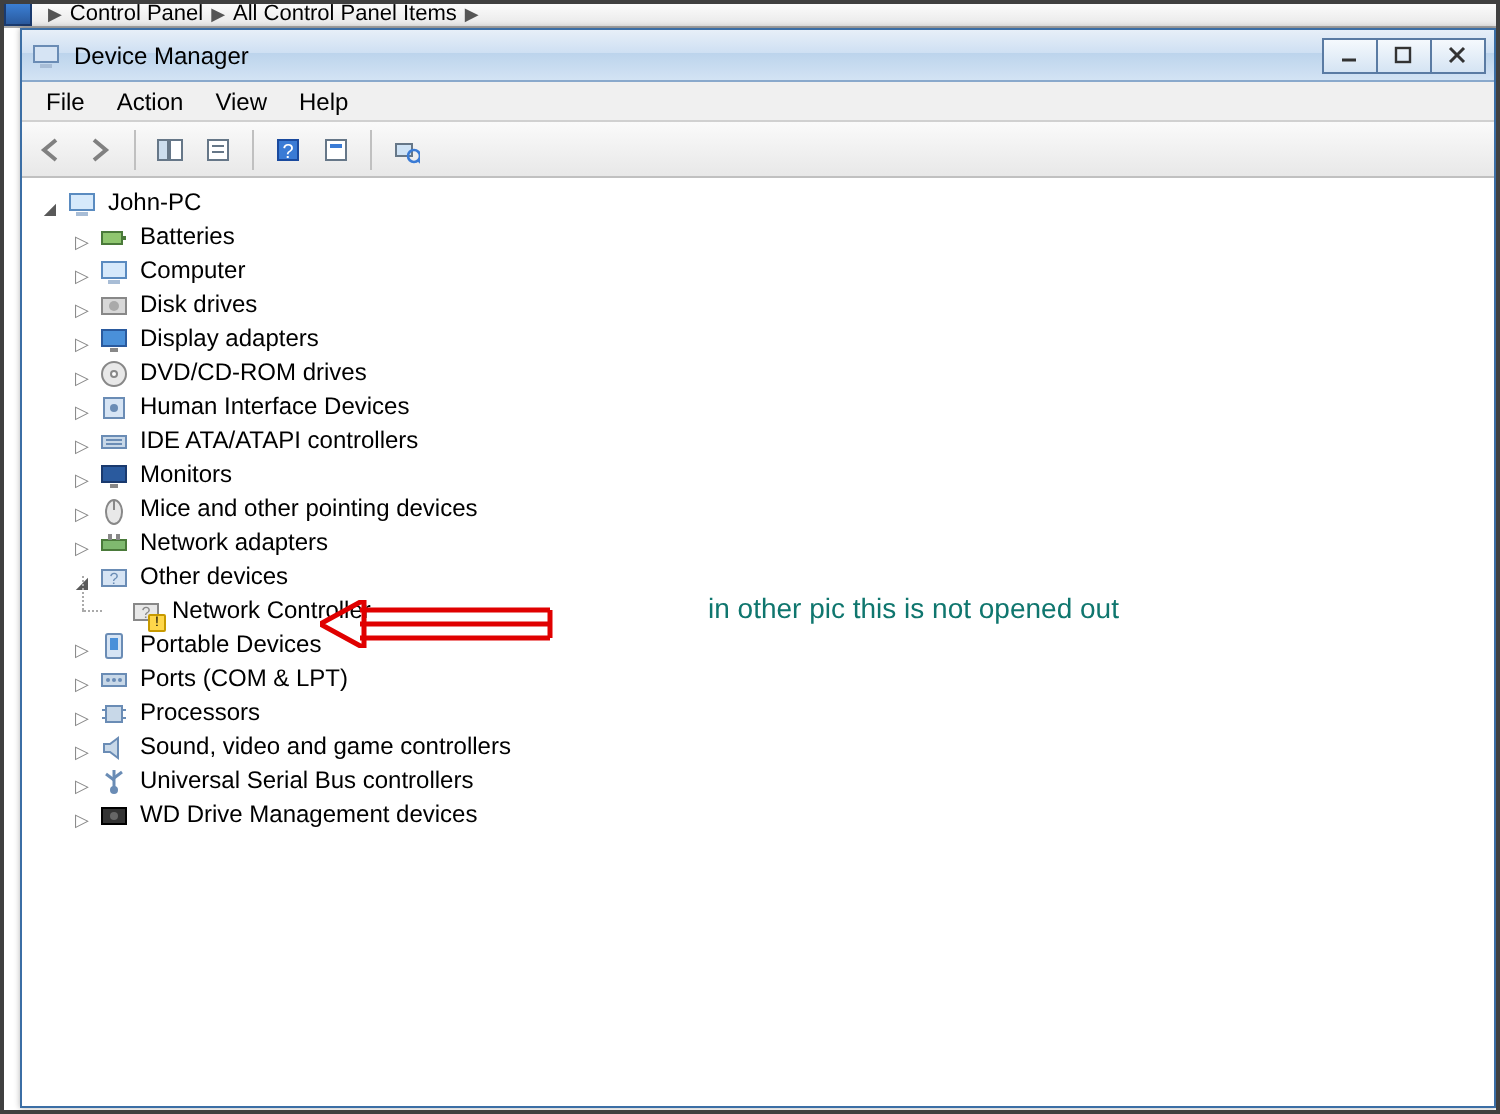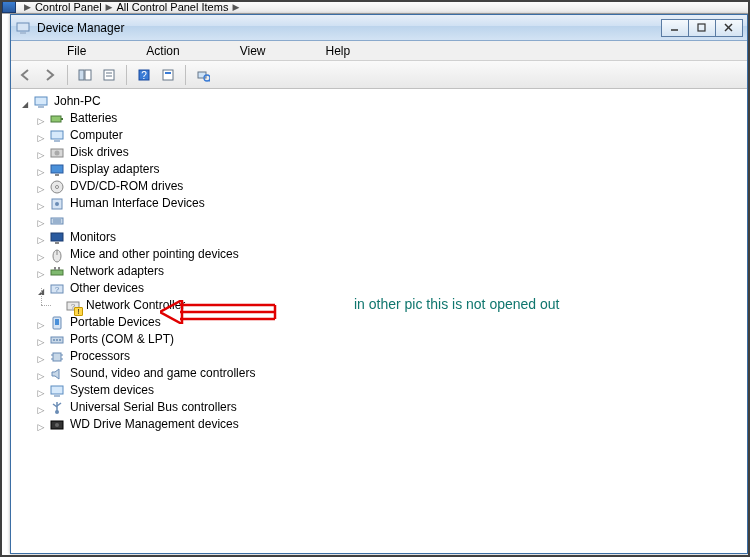--- a/index.html
+++ b/index.html
@@ -10,21 +10,21 @@
 .breadcrumb-bar a { color: #000; text-decoration: none; }
 .window { position: absolute; top: 14px; left: 10px; width: 738px; height: 540px; border: 1px solid #3b6ea5; background: #fff; box-shadow: 0 0 3px rgba(0,0,0,0.3); }
 .titlebar { height: 26px; background: linear-gradient(#e7eff8, #cfe0f3 45%, #bcd4ec 46%, #d3e3f4); display: flex; align-items: center; padding: 0 4px; border-bottom: 1px solid #8aa9cc; }
 .titlebar .app-icon { width: 16px; height: 16px; margin-right: 6px; display: flex; align-items: center; justify-content: center; }
 .titlebar .app-icon svg { width: 16px; height: 16px; }
 .titlebar .title { flex: 1; color: #000; font-size: 12px; }
 .titlebar .win-btns { display: flex; gap: 0; }
 .titlebar .win-btn { width: 28px; height: 18px; border: 1px solid #5a7ba3; background: linear-gradient(#f5f9fd,#d5e4f3); display: flex; align-items: center; justify-content: center; font-size: 10px; color: #333; margin-left: -1px; }
 .titlebar .win-btn.close { background: linear-gradient(#f5f9fd,#d5e4f3); }
 .menubar { height: 20px; background: #f0f0f0; display: flex; align-items: center; border-bottom: 1px solid #d0d0d0; padding-left: 4px; }
-.menubar .menu-item { padding: 2px 8px; color: #000; cursor: default; margin-left: 44px; }
+.menubar .menu-item { padding: 2px 8px; color: #000; cursor: default; }
 .toolbar { height: 28px; background: linear-gradient(#fafafa,#e8e8e8); border-bottom: 1px solid #c0c0c0; display: flex; align-items: center; padding-left: 4px; gap: 2px; }
 .toolbar .tbtn { width: 22px; height: 22px; border: 1px solid transparent; display: flex; align-items: center; justify-content: center; }
 .toolbar .sep { width: 1px; height: 20px; background: #c0c0c0; margin: 0 4px; }
 .tree-area { position: absolute; top: 74px; left: 0; right: 0; bottom: 0; overflow: auto; padding: 4px 2px; }
 .tree { list-style: none; }
 .tree-node { display: flex; align-items: flex-end; height: 17px; line-height: 17px; white-space: nowrap; }
 .expander { width: 12px; height: 12px; display: flex; align-items: center; justify-content: center; color: #6b6b6b; cursor: default; flex-shrink: 0; }
 .expander.exp-closed::before { content: "▷"; font-size: 9px; color: #888; }
 .expander.exp-open::before { content: "◢"; font-size: 8px; color: #595959; }
 .expander.exp-none::before { content: ""; }
@@ -228,20 +228,21 @@
             <li>
               <div class="tree-node lvl1">
                 <span class="expander exp-closed"></span>
                 <span class="node-icon">
                   <svg viewBox="0 0 16 16">
                     <rect x="2" y="5" width="12" height="6" fill="#c8d8e8" stroke="#6a8cb5"></rect>
                     <line x1="4" y1="7" x2="12" y2="7" stroke="#6a8cb5"></line>
                     <line x1="4" y1="9" x2="12" y2="9" stroke="#6a8cb5"></line>
                   </svg>
                 </span>
+                <span class="node-label">IDE ATA/ATAPI controllers</span>
               </div>
             </li>
             <li>
               <div class="tree-node lvl1">
                 <span class="expander exp-closed"></span>
                 <span class="node-icon">
                   <svg viewBox="0 0 16 16">
                     <rect x="2" y="3" width="12" height="8" fill="#2a5a9e" stroke="#1a3a6e"></rect>
                     <rect x="6" y="12" width="4" height="2" fill="#888"></rect>
                   </svg>
@@ -351,32 +352,20 @@
                   </svg>
                 </span>
                 <span class="node-label">Sound, video and game controllers</span>
               </div>
             </li>
             <li>
               <div class="tree-node lvl1">
                 <span class="expander exp-closed"></span>
                 <span class="node-icon">
                   <svg viewBox="0 0 16 16">
-                    <rect x="2" y="3" width="12" height="8" fill="#d6e9fb" stroke="#5a8bc0"></rect>
-                    <rect x="5" y="12" width="6" height="2" fill="#a8bdd6"></rect>
-                  </svg>
-                </span>
-                <span class="node-label">System devices</span>
-              </div>
-            </li>
-            <li>
-              <div class="tree-node lvl1">
-                <span class="expander exp-closed"></span>
-                <span class="node-icon">
-                  <svg viewBox="0 0 16 16">
                     <circle cx="8" cy="12" r="2" fill="#6a8cb5"></circle>
                     <line x1="8" y1="12" x2="8" y2="2" stroke="#6a8cb5" stroke-width="1.5"></line>
                     <line x1="8" y1="7" x2="4" y2="4" stroke="#6a8cb5" stroke-width="1.5"></line>
                     <line x1="8" y1="6" x2="12" y2="3" stroke="#6a8cb5" stroke-width="1.5"></line>
                   </svg>
                 </span>
                 <span class="node-label">Universal Serial Bus controllers</span>
               </div>
             </li>
             <li>

